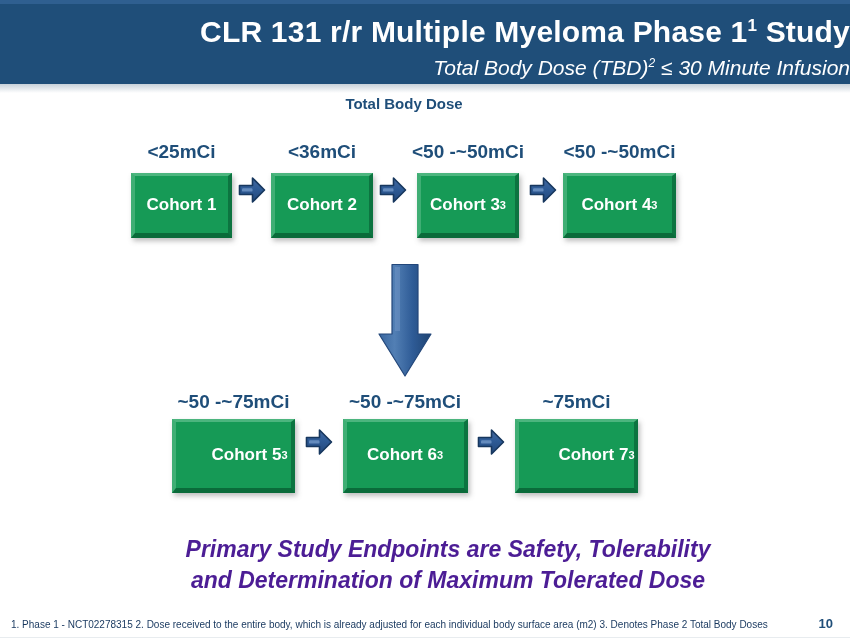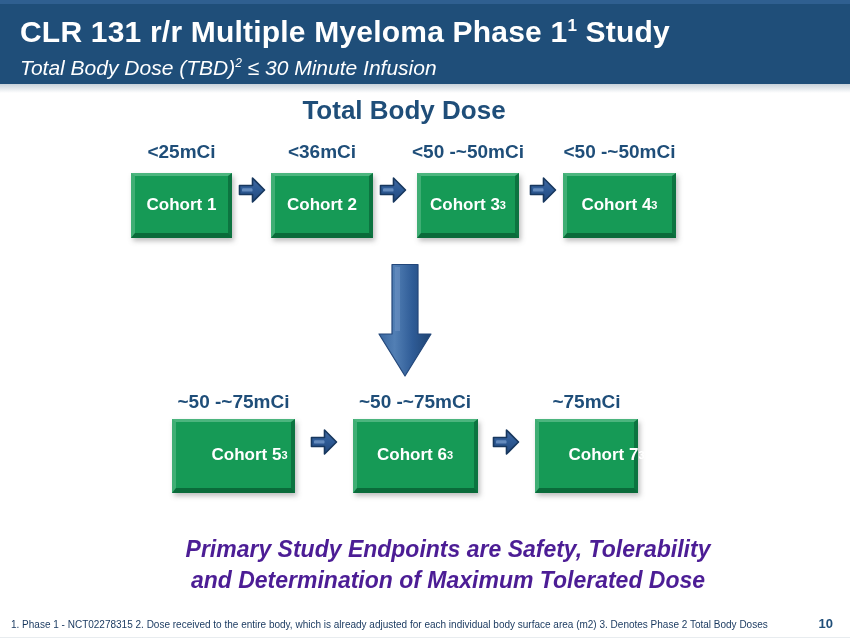--- a/index.html
+++ b/index.html
@@ -6,39 +6,39 @@
   html,body { background:#ffffff; }
   body { font-family:"Liberation Sans", sans-serif; }
   .slide {
     position:relative; width:850px; height:638px; background:#ffffff;
     overflow:hidden; border-bottom:1px solid #e8ecef;
   }
 
   
   .header {
     position:absolute; top:0; left:0; width:850px; height:84px;
-    background:#1F4E79; color:#ffffff; padding:9px 0 0 20px;
+    background:#1F4E79; color:#ffffff; padding:9px 0 0 20px;text-align:right;
   }
   .header::before {
     content:""; position:absolute; top:0; left:0; right:0; height:4px;
     background:#2f5f90;
   }
   .header-title { font-size:30px; font-weight:bold; letter-spacing:0.2px; line-height:34px; }
   .header-title sup { font-size:17px; }
   .header-subtitle { font-size:21px; font-style:italic; line-height:26px; margin-top:1px; }
   .header-subtitle sup { font-size:12px; }
   .header-shadow {
     position:absolute; top:84px; left:0; width:850px; height:9px;
     background:linear-gradient(#c7d1da, rgba(255,255,255,0));
   }
 
   
   .section-title {
     position:absolute; top:95px; left:0; width:808px; text-align:center;
-    font-size:26px; font-weight:bold; color:#1F4E79;
+    font-size:15px; font-weight:bold; color:#1F4E79;
   }
 
   
   .flow-row {
     position:absolute; display:flex; justify-content:space-between;
     align-items:center;
   }
   .row1 { top:141px; left:131px; width:545px; }
   .row2 { top:391px; left:172px; width:466px; }
   .cohort-col { display:flex; flex-direction:column; align-items:center; }
@@ -53,21 +53,21 @@
     border-style:solid;
     border-color:#4cb57e #0c7440 #0a6b3a #3fae74;
     border-width:3px 4px 5px 4px;
     box-shadow:2px 3px 5px rgba(110,110,110,0.45);
     white-space:nowrap;
   }
   .cohort-box sup { font-size:11px; }
   .row1 .cohort-box { height:65px; }
   .row2 .cohort-box { height:74px; }
   .w1 { width:101px; } .w2 { width:102px; } .w3 { width:102px; } .w4 { width:113px; }
-  .w5 { width:123px;padding-left:32px; } .w6 { width:125px; } .w7 { width:103px;padding-left:40px; }
+  .w5 { width:123px;padding-left:32px; } .w6 { width:125px; } .w7 { width:123px;padding-left:40px; }
 
   .arrow-cell { display:flex; align-items:center; }
   .row1 .arrow-cell { height:65px; }
   .row2 .arrow-cell { height:74px; }
   .arrow-cell svg { display:block; }
 
   
   .down-arrow { position:absolute; top:263px; left:377px; }
 
   

